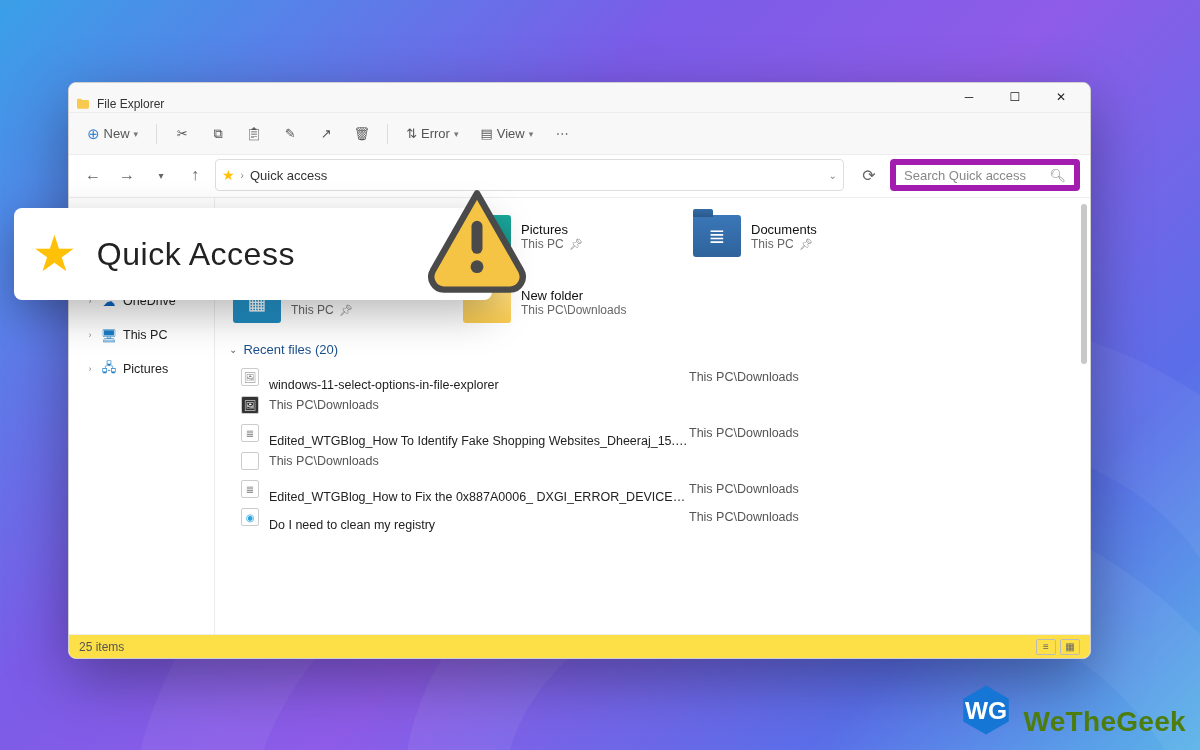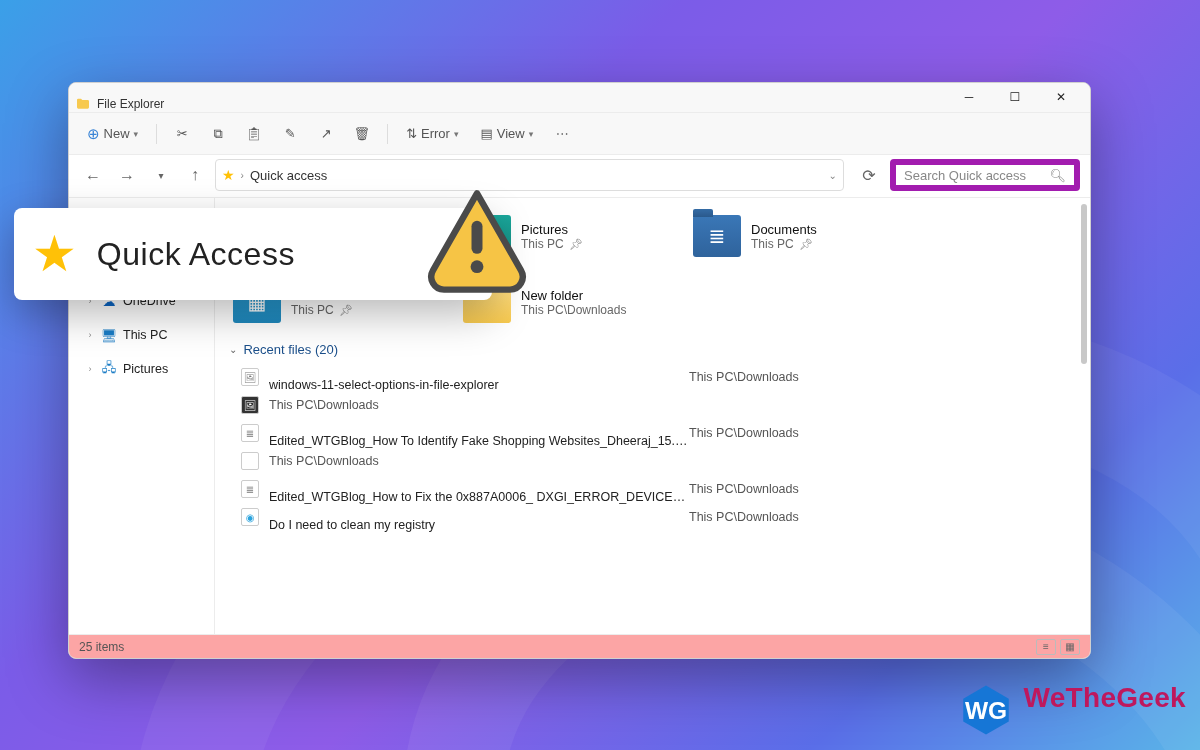--- a/index.html
+++ b/index.html
@@ -75,21 +75,21 @@
 
   .section-head { font-size:13px; color:#1b4f8a; padding:6px 0 4px 14px; display:flex; align-items:center; gap:6px;}
   .section-head .caret{ font-size:10px; color:#666;}
 
   .files { padding:2px 10px 10px 26px; }
   .frow { display:flex; align-items:center; height:28px; font-size:12.5px; color:#222; }
   .frow .fic-s { width:18px; height:18px; margin-right:10px; border:1px solid #ccc; border-radius:2px; background:#fff; display:flex;align-items:center;justify-content:center;font-size:10px;color:#777;}
   .frow .fname { width:420px; overflow:hidden; text-overflow:ellipsis; white-space:nowrap;margin-top:16px;}
   .frow .floc { color:#555; font-size:12.5px;}
 
-  .statusbar { height:24px; border-top:1px solid #ececec; display:flex; align-items:center; padding:0 10px; font-size:12px; color:#555; background:#fca5a5;}
+  .statusbar { height:24px; border-top:1px solid #ececec; display:flex; align-items:center; padding:0 10px; font-size:12px; color:#555; background:#fde047;}
   .statusbar .spacer{flex:1;}
   .viewtoggle { display:flex; gap:4px; }
   .viewtoggle span{width:20px;height:16px;border:1px solid #bbb;border-radius:2px;display:flex;align-items:center;justify-content:center;font-size:10px;color:#666;}
 
   .scrollbar-track{position:absolute;right:1px;top:0;width:14px;height:100%;}
   .scrollbar-thumb{position:absolute;right:2px;top:6px;width:6px;height:160px;background:#c8c8c8;border-radius:3px;}
 
   
   .overlay-banner {
     position:absolute; left:14px; top:208px; width:478px; height:92px;
@@ -97,21 +97,21 @@
     display:flex; align-items:center; gap:20px; padding:0 18px;
   }
   .overlay-banner .star-big{ font-size:50px; color:#ffc107; }
   .overlay-banner .ob-text{ font-size:32px; color:#222; letter-spacing:.5px;}
   .warn-shield{
     position:absolute; right:-40px; top:-22px; width:110px; height:110px;
   }
   .warn-shield svg{width:100%;height:100%;}
 
   
-  .watermark { position:absolute; right:14px; bottom:12px; display:flex; align-items:flex-start; gap:10px; color:#be185d;}
+  .watermark { position:absolute; right:14px; bottom:12px; display:flex; align-items:flex-end; gap:10px; color:#4d7c0f;}
   .watermark .wlogo{ width:56px; height:56px; }
   .watermark .wtext{ font-size:28px; font-weight:700; letter-spacing:.3px;}
 </style>
 </head>
 <body>
 
 <div class="wallpaper-swirl"></div>
 
 <div class="window">
 

